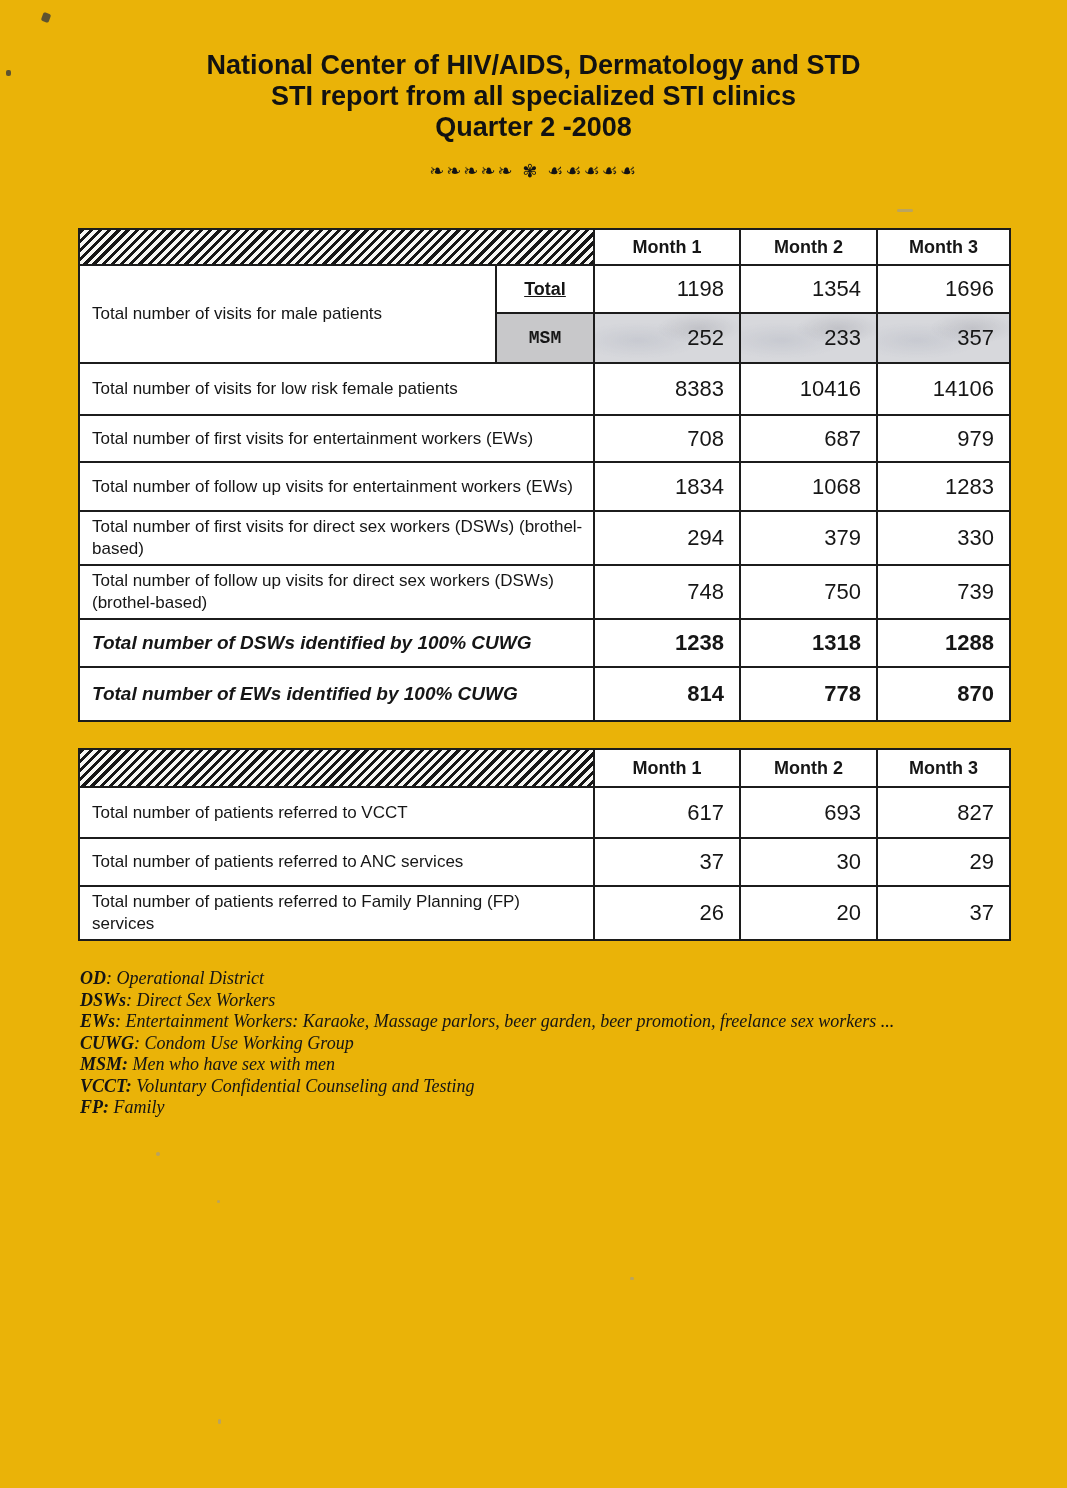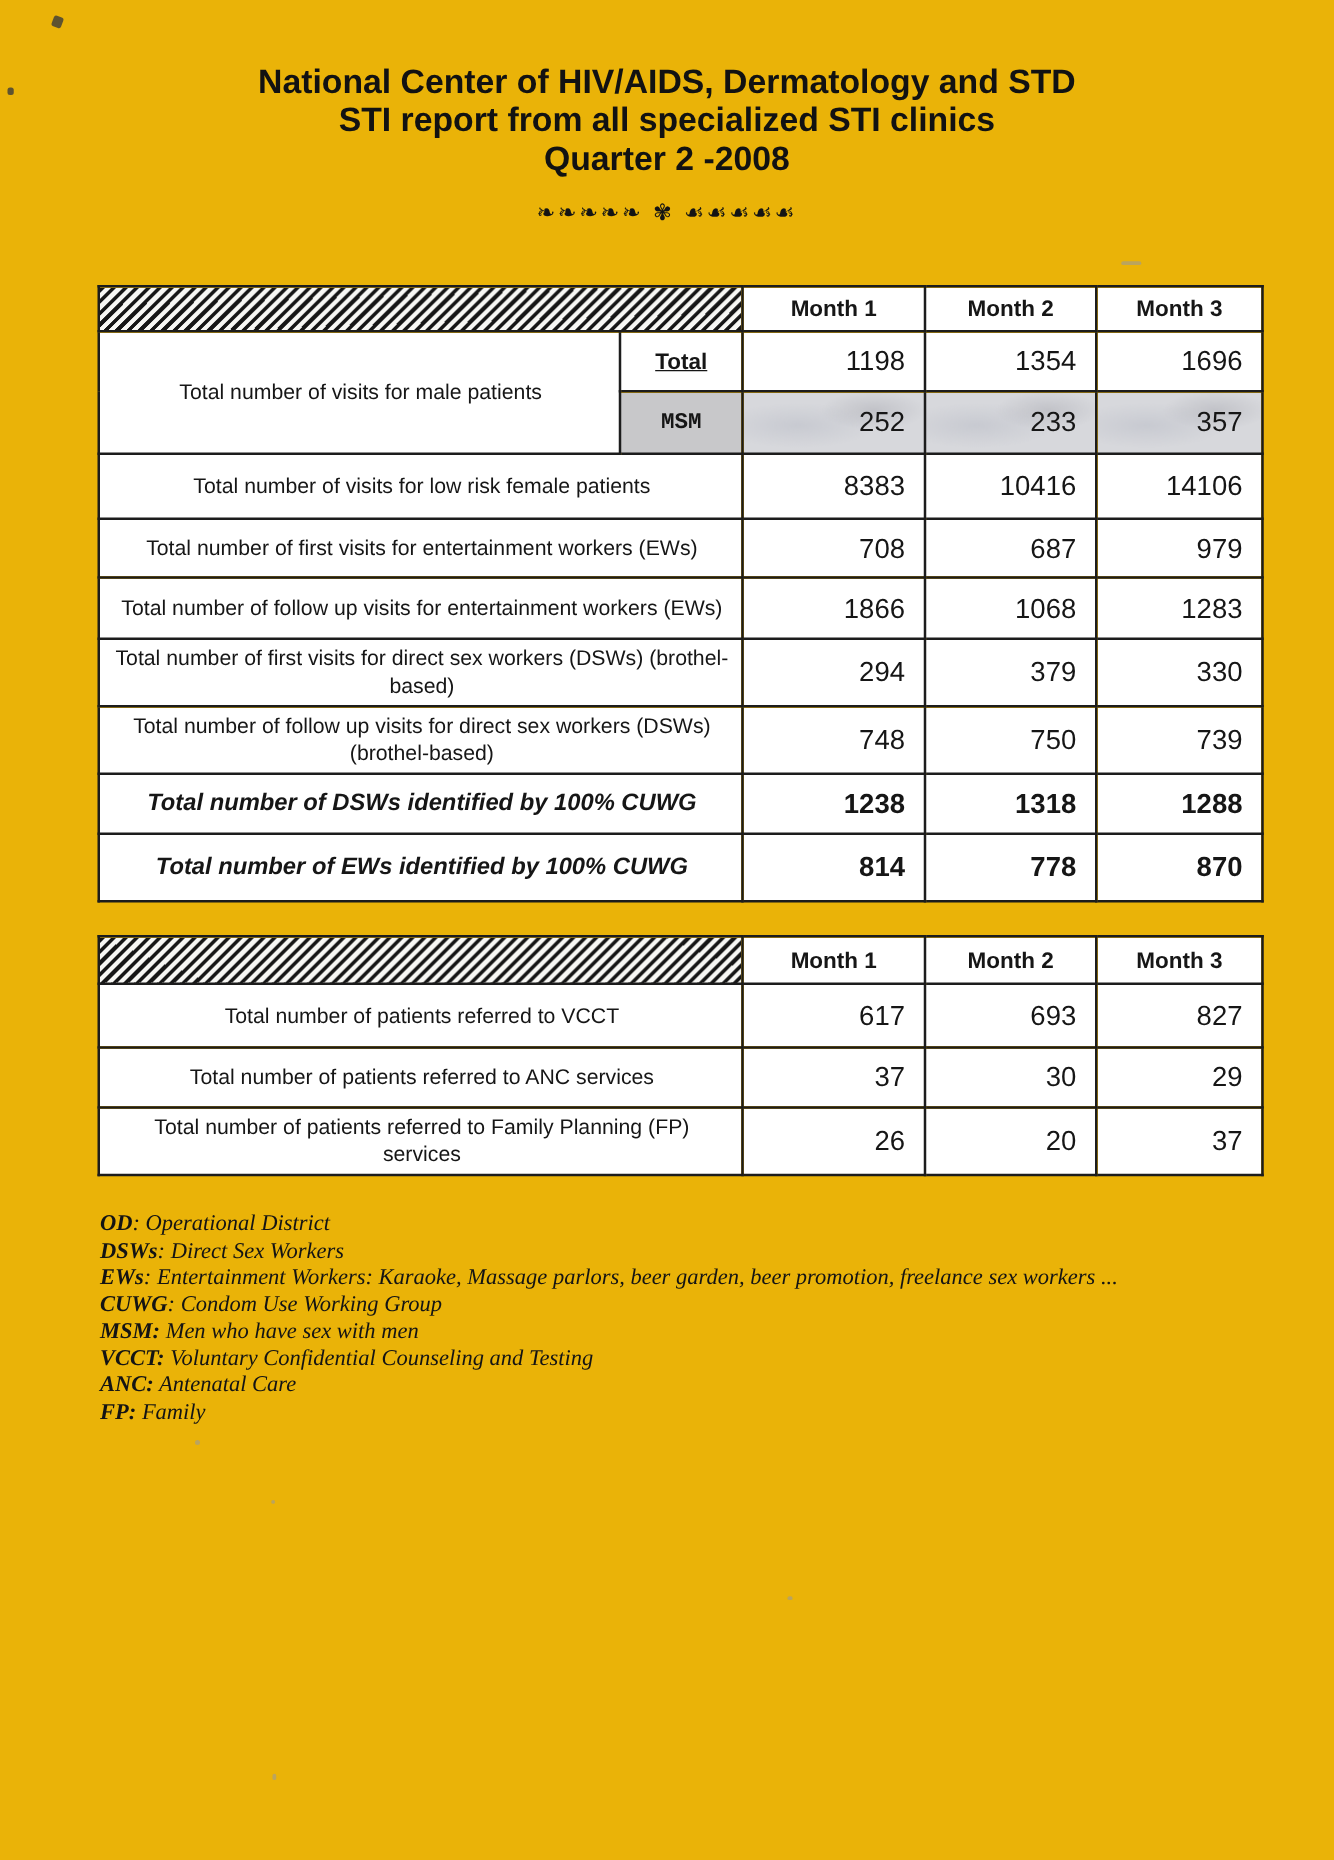--- a/index.html
+++ b/index.html
@@ -14,21 +14,21 @@
   .ornament{position:absolute;top:160px;left:0;width:100%;text-align:center;
     font-size:18px;letter-spacing:2px;color:#141414;
     font-family:"DejaVu Sans",sans-serif;}
   
   table{border-collapse:collapse;position:absolute;left:78px;table-layout:fixed;}
   td{border:2px solid #1c1c1c;vertical-align:middle;overflow:hidden;}
   .t1{top:228px;width:931px;}
   .t2{top:748px;width:931px;}
   .hatch{background:repeating-linear-gradient(135deg,#161616 0 3px,#f7f7f4 3px 6.5px);}
   .mh{font-weight:bold;font-size:18px;text-align:center;background:#fff;}
-  .lbl{font-size:17px;text-align:center;padding:4px 10px 4px 12px;line-height:22px;background:#fff;}
+  .lbl{font-size:17px;text-align:left;padding:4px 10px 4px 12px;line-height:22px;background:#fff;}
   .sub{font-weight:bold;font-size:18px;text-align:center;background:#fff;}
   .sub-total{text-decoration:underline;}
   .sub-msm{background:#c8c8ca;font-family:Liberation Mono, monospace;}
   .num{font-size:22px;text-align:right;padding-right:15px;background:#fff;margin-top:32px;}
   .msmbg{
     background:
       radial-gradient(90px 26px at 30% 55%, rgba(90,100,130,0.12), transparent 70%),
       radial-gradient(60px 22px at 72% 30%, rgba(60,60,75,0.14), transparent 70%),
       #d7d8dc;
   }
@@ -91,21 +91,21 @@
         <td class="num">14106</td>
       </tr>
       <tr style="height:47px">
         <td class="lbl" colspan="2">Total number of first visits for entertainment workers (EWs)</td>
         <td class="num">708</td>
         <td class="num">687</td>
         <td class="num">979</td>
       </tr>
       <tr style="height:49px">
         <td class="lbl" colspan="2">Total number of follow up visits for entertainment workers (EWs)</td>
-        <td class="num">1866</td>
+        <td class="num">1834</td>
         <td class="num">1068</td>
         <td class="num">1283</td>
       </tr>
       <tr style="height:47px">
         <td class="lbl" colspan="2">Total number of first visits for direct sex workers (DSWs) (brothel-based)</td>
         <td class="num">294</td>
         <td class="num">379</td>
         <td class="num">330</td>
       </tr>
       <tr style="height:50px">
@@ -164,21 +164,20 @@
     </tbody>
   </table>
 
   <div class="note">
     <div class="note-item"><span class="abbr">OD</span><span>: Operational District</span></div>
     <div class="note-item"><span class="abbr">DSWs</span><span>: Direct Sex Workers</span></div>
     <div class="note-item"><span class="abbr">EWs</span><span>: Entertainment Workers: Karaoke, Massage parlors, beer garden, beer promotion, freelance sex workers ...</span></div>
     <div class="note-item"><span class="abbr">CUWG</span><span>: Condom Use Working Group</span></div>
     <div class="note-item"><span class="abbr">MSM:</span><span> Men who have sex with men</span></div>
     <div class="note-item"><span class="abbr">VCCT:</span><span> Voluntary Confidential Counseling and Testing</span></div>
-    <div class="note-item"><span class="abbr">ANC:</span><span> Antenatal Care</span></div>
     <div class="note-item"><span class="abbr">FP:</span><span> Family</span></div>
   </div>
 
   <div class="speck" style="left:42px;top:13px;width:8px;height:9px;transform:rotate(20deg);"></div>
   <div class="speck" style="left:6px;top:70px;width:5px;height:6px;"></div>
   <div class="speck light" style="left:897px;top:209px;width:16px;height:3px;"></div>
   <div class="speck light" style="left:156px;top:1152px;width:4px;height:4px;"></div>
   <div class="speck light" style="left:217px;top:1200px;width:3px;height:3px;"></div>
   <div class="speck light" style="left:630px;top:1277px;width:4px;height:3px;"></div>
   <div class="speck light" style="left:218px;top:1419px;width:3px;height:5px;"></div>

